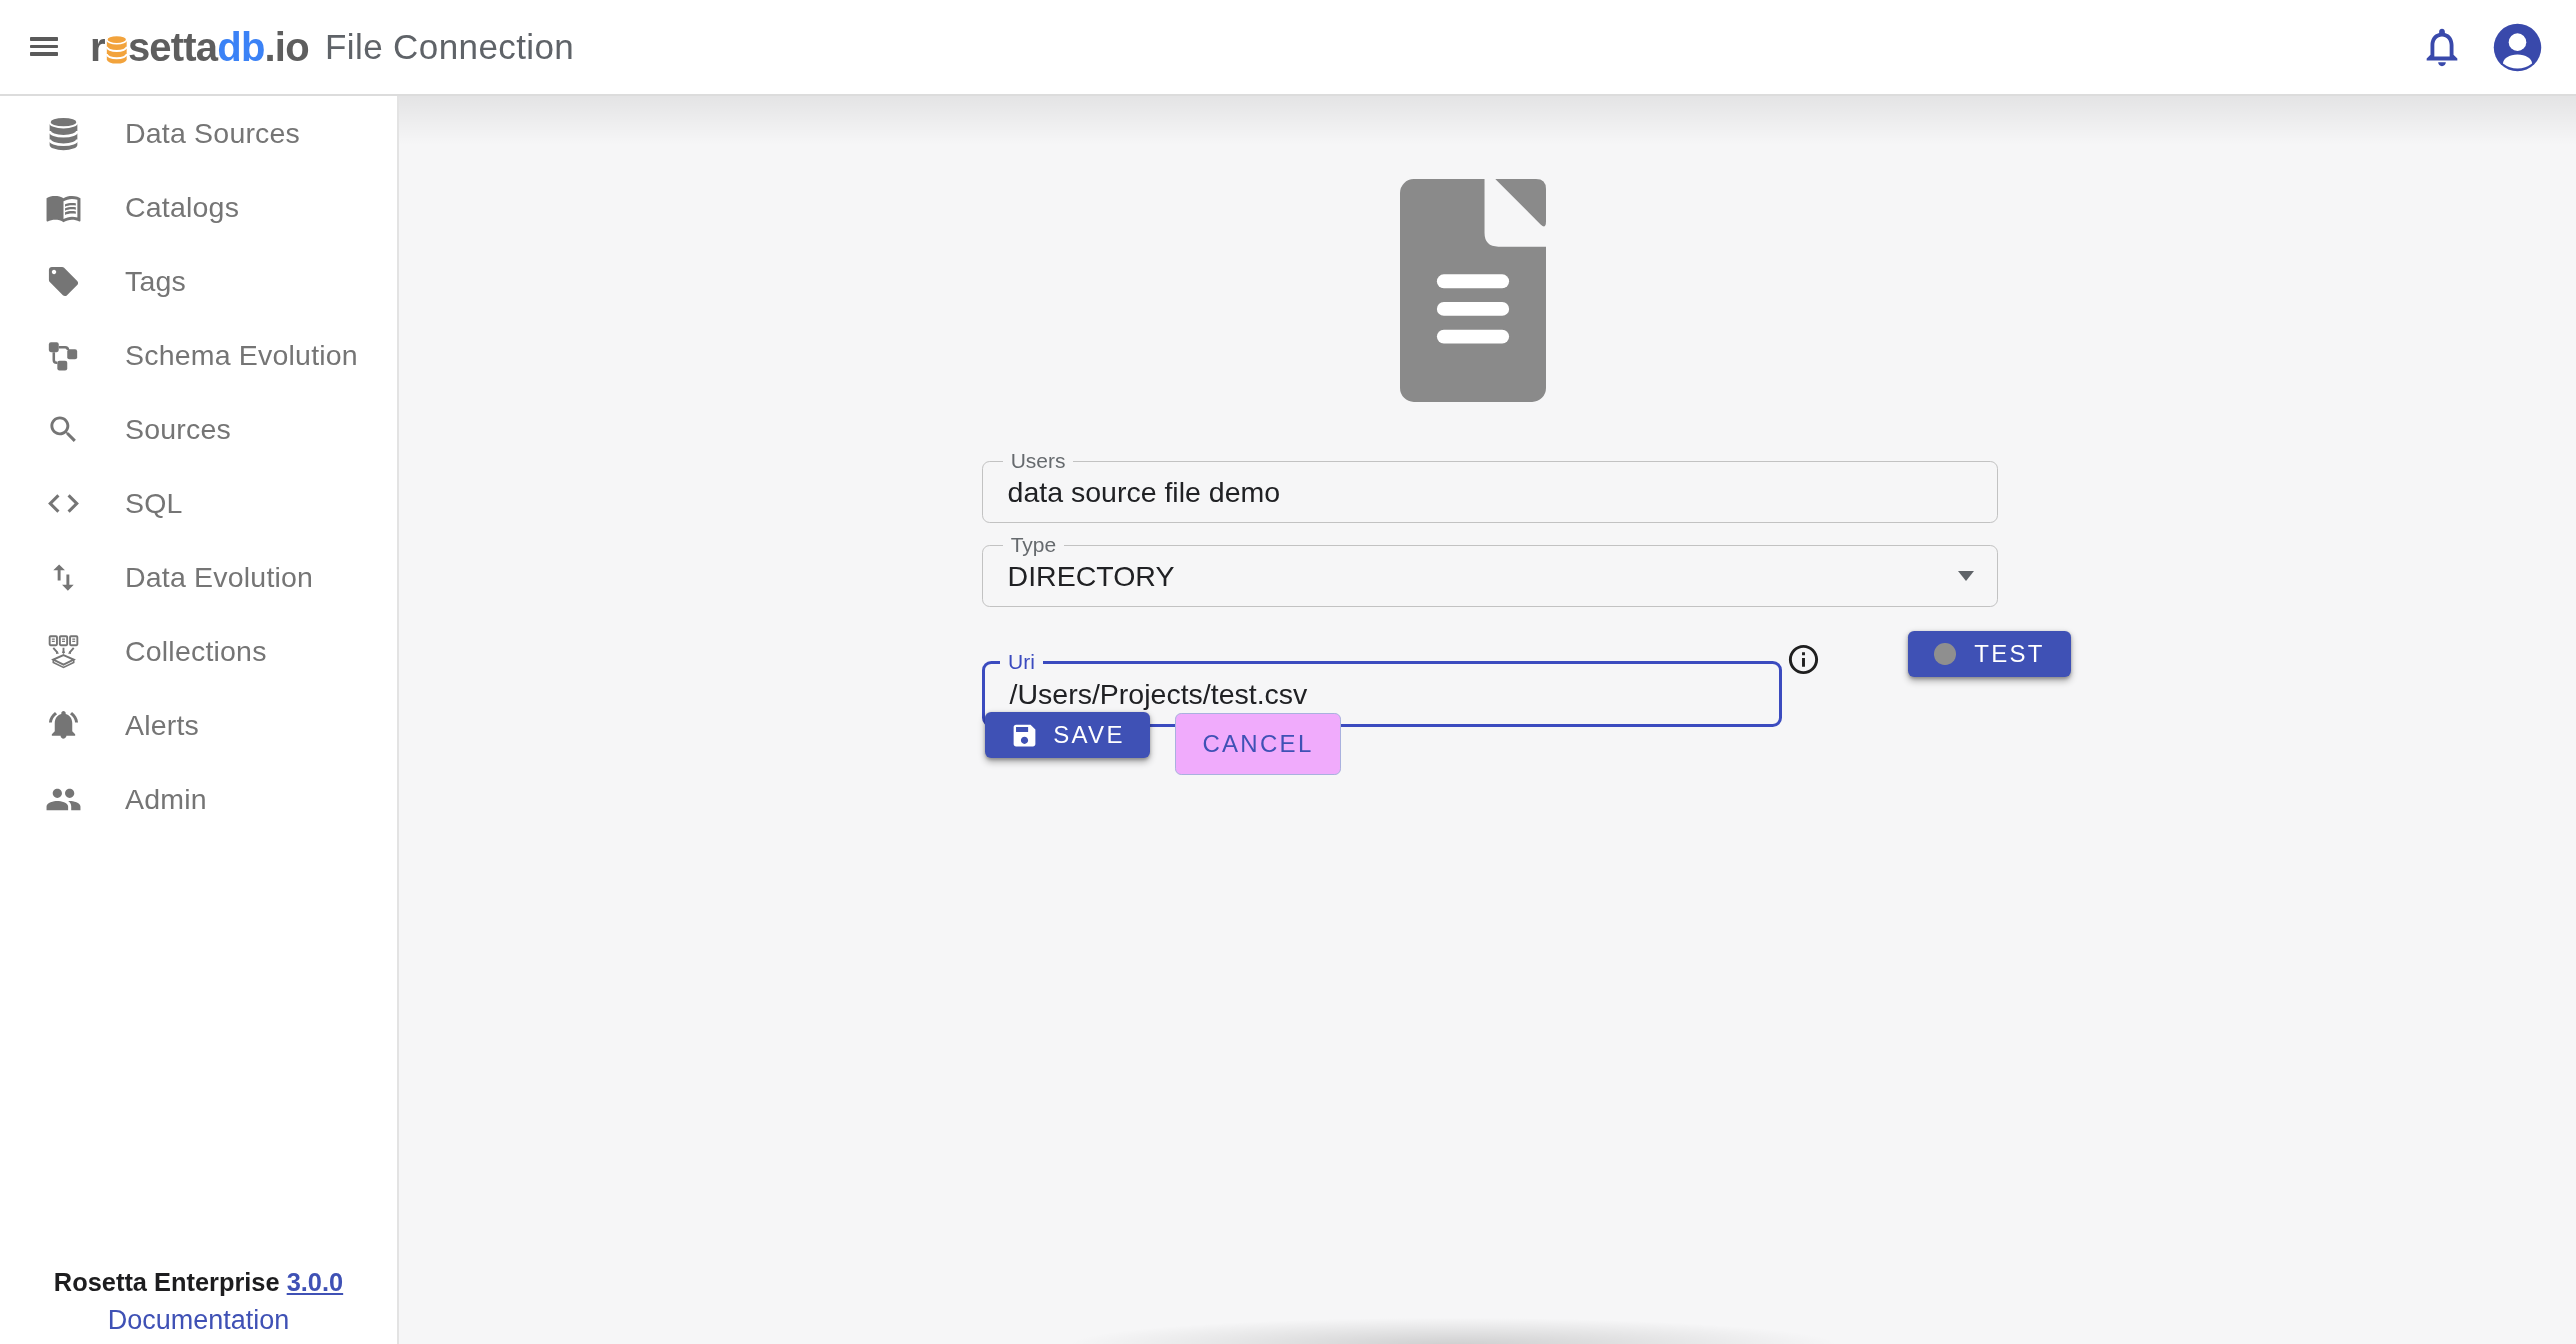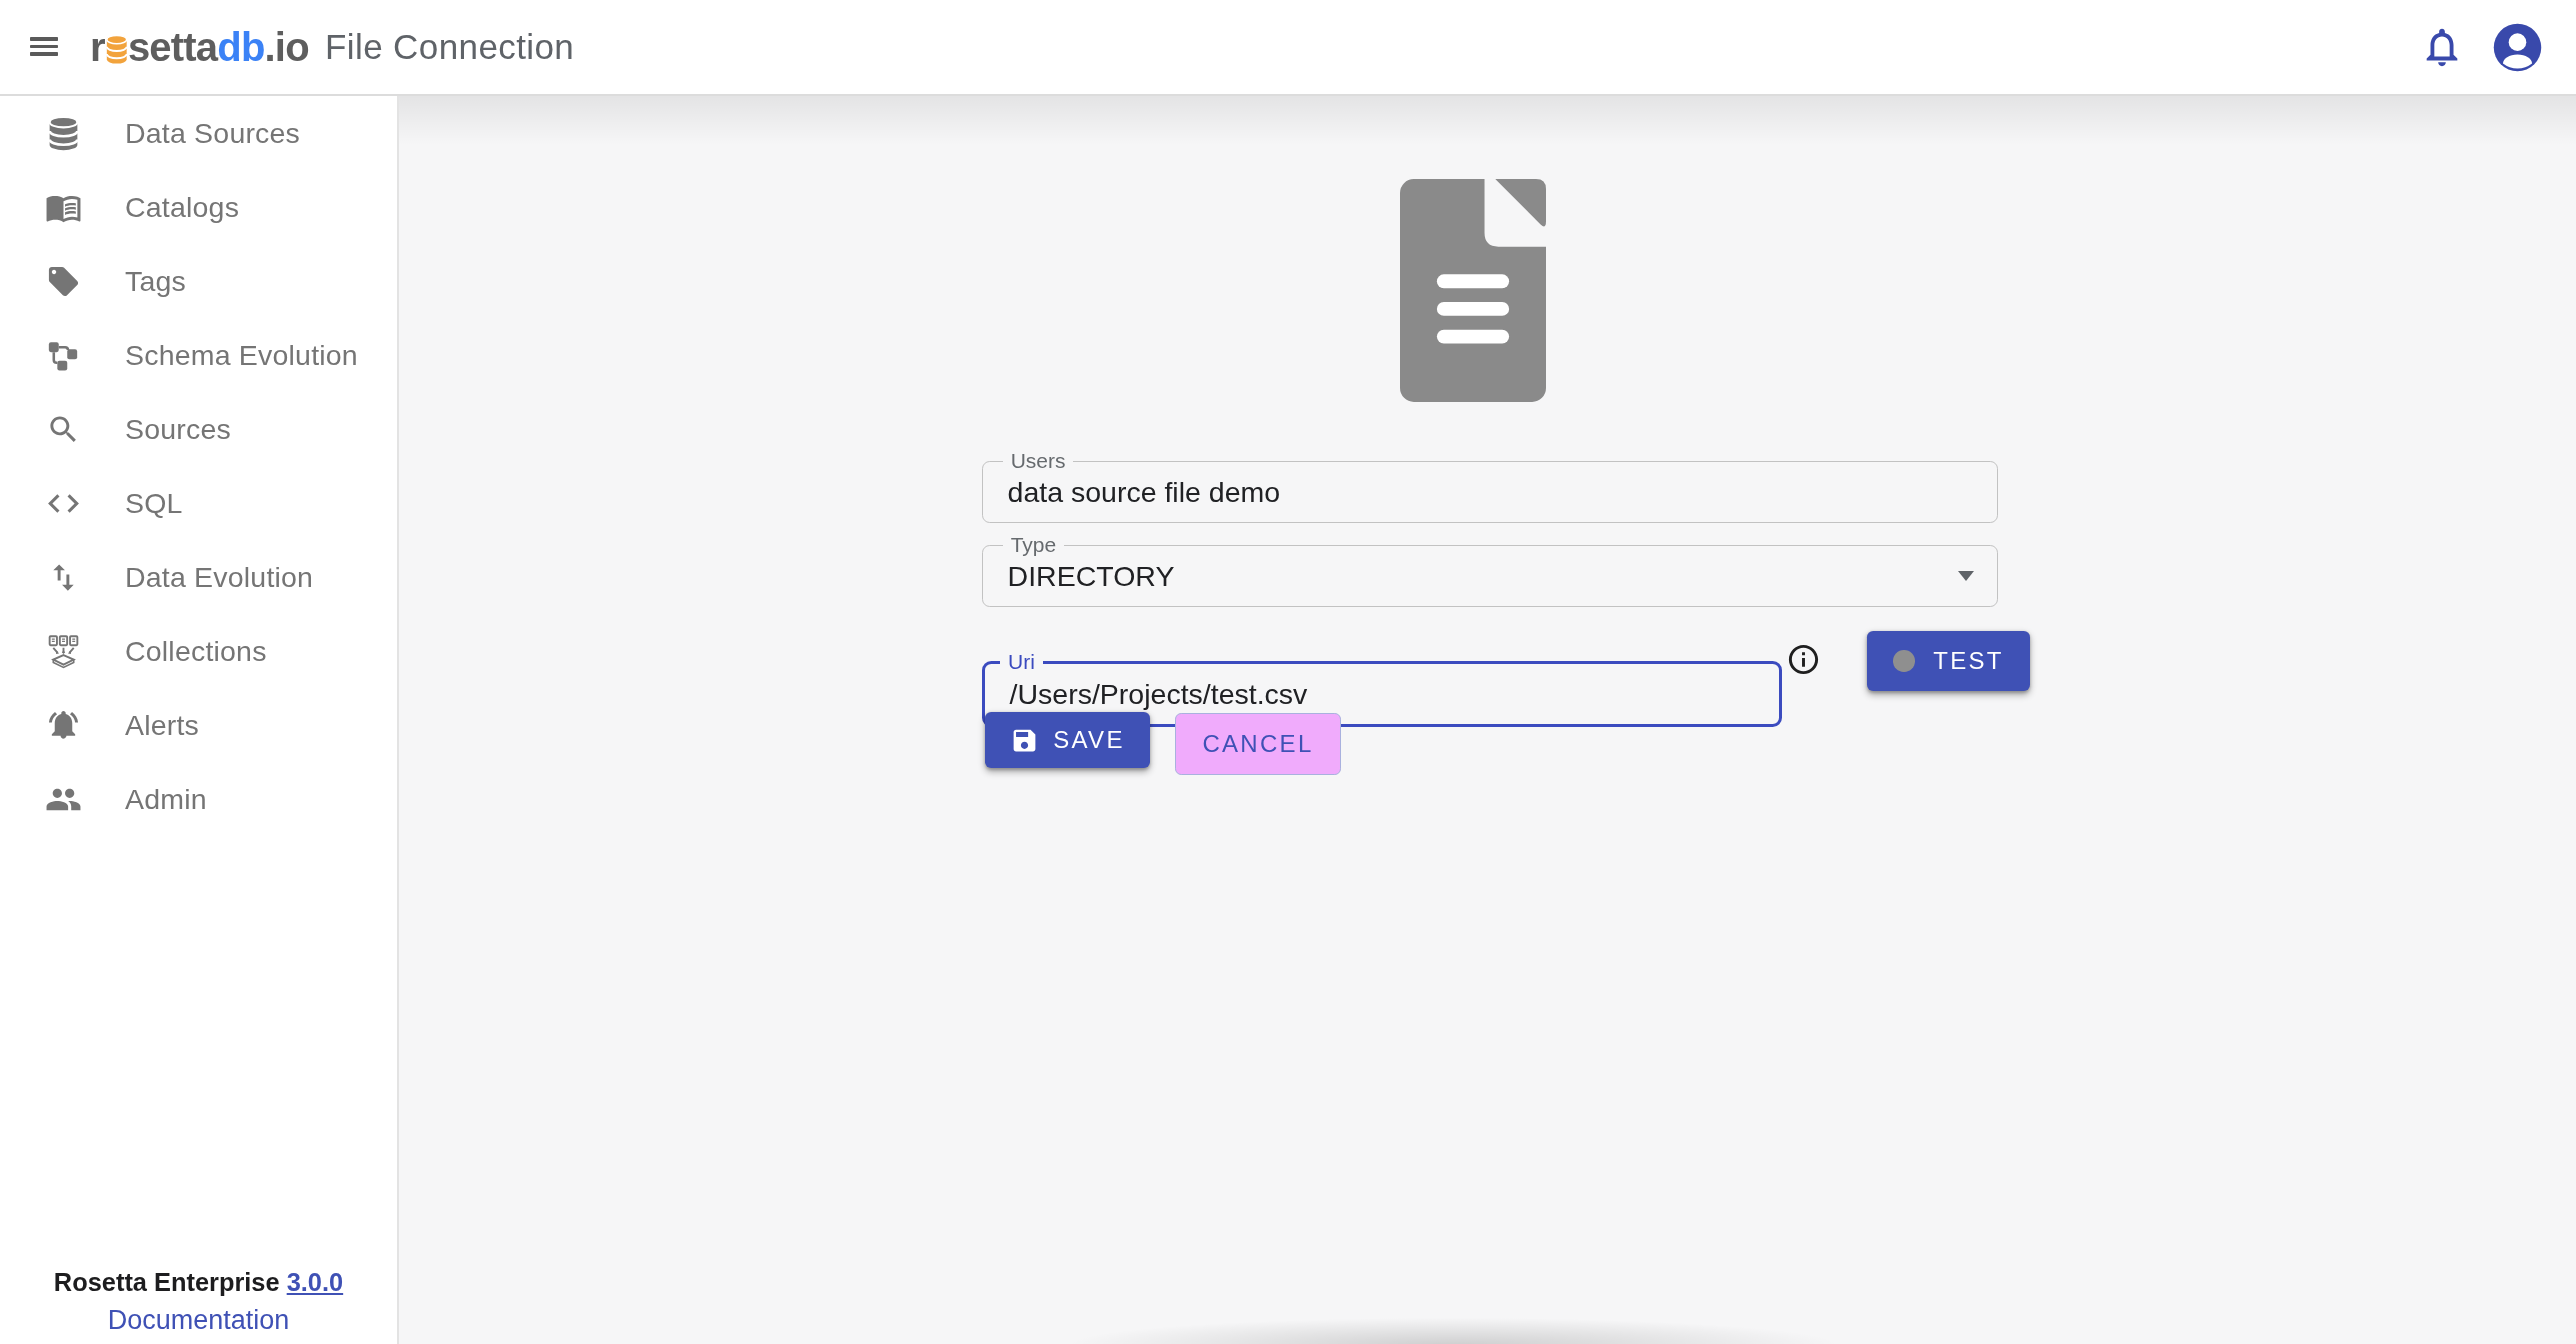--- a/index.html
+++ b/index.html
@@ -67,23 +67,23 @@
   .field-uri{left:583px;top:531px;width:794px;height:60px;border:3.1px solid #3b4bbf;border-radius:9.2px;margin-top:34px;}
   .field-uri .flabel{color:#3b4bbf;left:15.4px;top:-16px;}
   .select-arrow{position:absolute;right:23px;top:25.4px;width:0;height:0;
     border-left:8.5px solid transparent;border-right:8.5px solid transparent;border-top:10.8px solid #5f6368;}
   .info-icon{position:absolute;left:1387px;top:546px;width:35px;height:35px;cursor:pointer;}
   
   .btn{border:none;border-radius:6.2px;display:flex;align-items:center;justify-content:center;
     font-family:"Liberation Sans", sans-serif;font-size:24px;letter-spacing:2.3px;cursor:pointer;}
   .btn-primary{background:#3f51b5;color:#ffffff;
     box-shadow:0 3.8px 7px rgba(0,0,0,0.30), 0 1.5px 3.1px rgba(0,0,0,0.22);}
-  .test-btn{position:absolute;left:1468px;top:535px;width:163px;height:60px;gap:18.5px;}
+  .test-btn{position:absolute;left:1509px;top:535px;width:163px;height:46px;gap:18.5px;}
   .test-dot{width:21.5px;height:21.5px;border-radius:50%;background:#8f8f8f;flex:0 0 21.5px;}
-  .save-btn{position:absolute;left:586px;top:616px;width:165px;height:56px;gap:14px;}
+  .save-btn{position:absolute;left:586px;top:616px;width:165px;height:46px;gap:14px;}
   .cancel-btn{position:absolute;left:776px;top:617px;width:166px;height:62px;
     background:#f0abfc;border:1.5px solid #a9b1de;color:#3f51b5;}
   .g-icon{fill:#757575;}
 </style>
 </head>
 <body>
 
 <header class="header">
   <button class="hamburger">
     <span></span>

